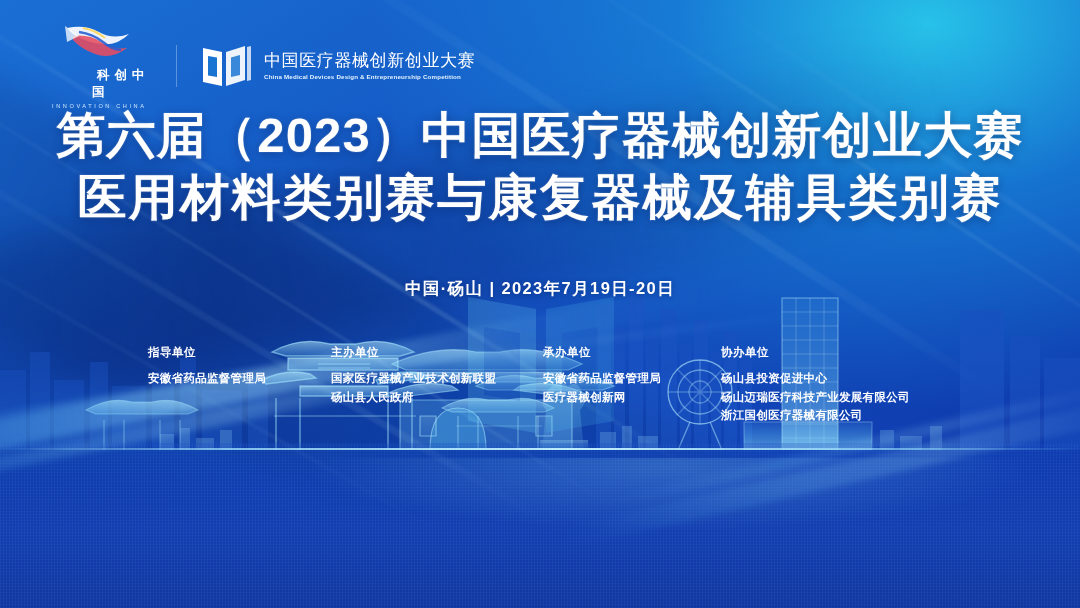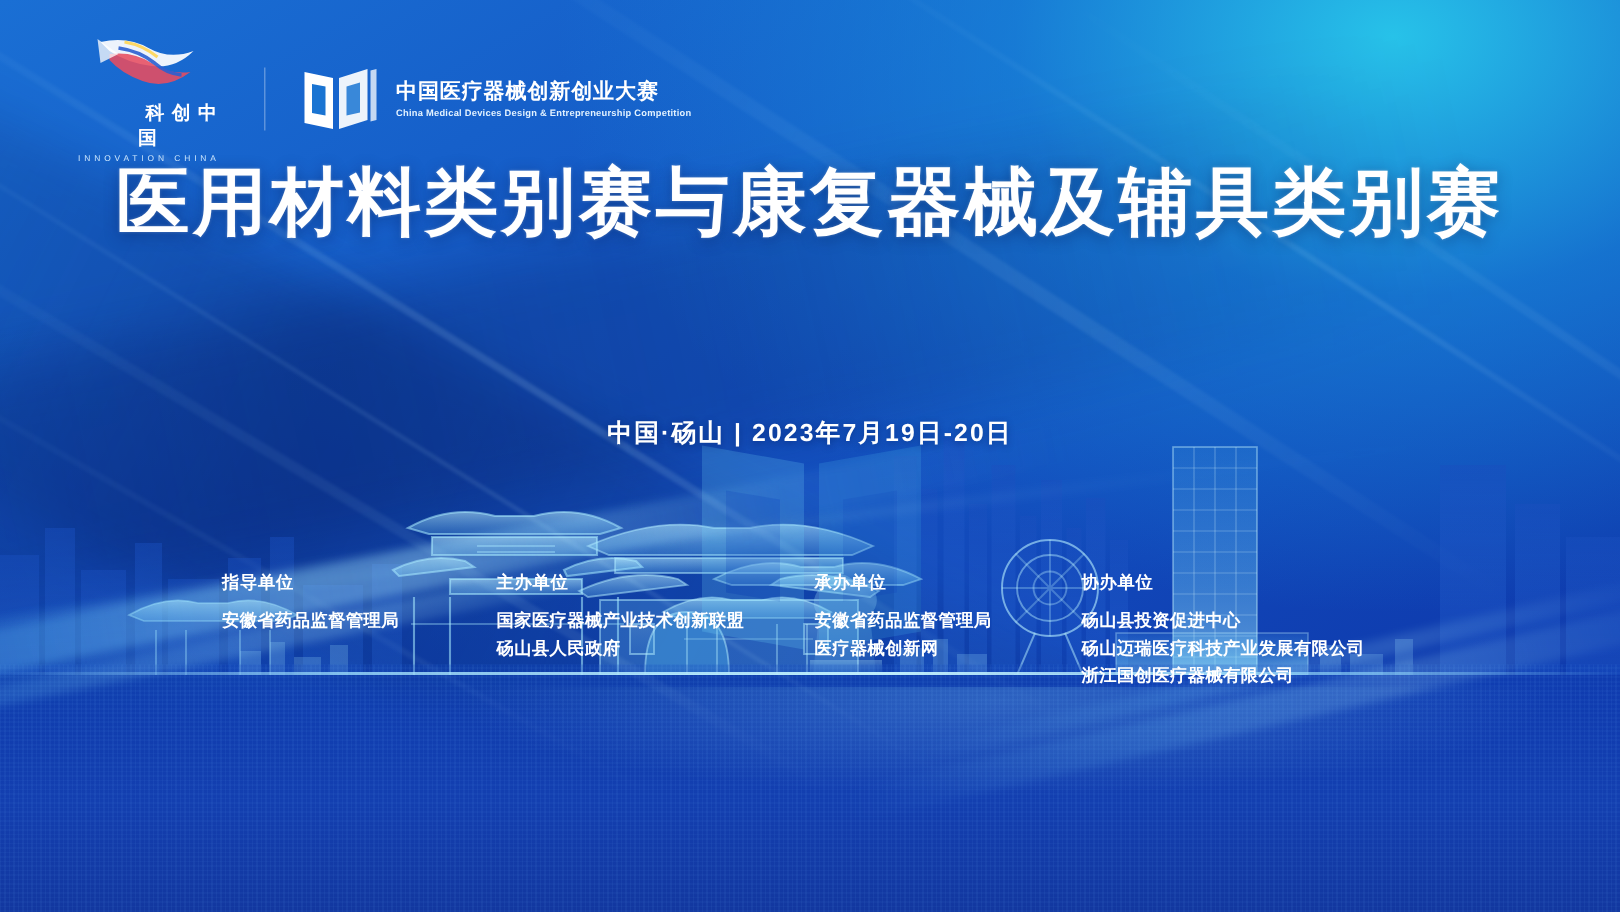--- a/index.html
+++ b/index.html
@@ -94,40 +94,40 @@
   .kc-logo { display:flex; flex-direction:column; align-items:center; width:108px; }
   .kc-bird { width:78px; height:42px; }
   .kc-cn { font-size:12.5px; letter-spacing:5px; color:#ffffff; font-weight:700; margin-top:3px; text-indent:5px;margin-left:48px; }
   .kc-en { font-size:5.6px; letter-spacing:2.6px; color:#cfe9ff; margin-top:2px; text-indent:2.6px; }
 
   .divider { width:1px; height:42px; background:rgba(255,255,255,0.30); }
 
   .cmd-logo { display:flex; align-items:center; gap:11px; }
   .cmd-mark { width:52px; height:46px; }
   .cmd-text { display:flex; flex-direction:column; justify-content:center; }
-  .cmd-cn { font-size:14px; font-weight:700; color:#ffffff; letter-spacing:.6px; line-height:1.15; }
+  .cmd-cn { font-size:17px; font-weight:400; color:#ffffff; letter-spacing:.6px; line-height:1.15; }
   .cmd-en { font-size:6.2px; color:#e2f2ff; letter-spacing:.18px; margin-top:3px; white-space:nowrap; font-weight:600; }
 
   
   .titles { position:absolute; top:104px; left:0; right:0; text-align:center; }
   .title-line {
     font-size:49px; font-weight:900; color:#ffffff; letter-spacing:1.2px;
     line-height:1.28; white-space:nowrap;
     text-shadow:0 2px 10px rgba(3,26,90,0.45), 0 0 2px rgba(255,255,255,0.35);
   }
   .title-line.l2 { letter-spacing:2.4px;font-family:Liberation Serif, serif; }
 
   .subtitle {
     position:absolute; top:278px; left:0; right:0; text-align:center;
     font-size:16.5px; font-weight:700; color:#ffffff; letter-spacing:1.4px;
     text-shadow:0 1px 5px rgba(3,26,90,0.45);
   }
 
   
-  .orgs { position:absolute; top:345px; left:148px; width:830px; display:flex;margin-top:36px; }
+  .orgs { position:absolute; top:345px; left:148px; width:830px; display:flex; }
   .org-col { display:flex; flex-direction:column; }
   .org-col.c1 { width:183px; }
   .org-col.c2 { width:212px; }
   .org-col.c3 { width:178px; }
   .org-col.c4 { width:auto; }
   .org-title { font-size:11.5px; font-weight:700; color:#ffffff; letter-spacing:.5px; margin-bottom:9px; }
   .org-item { font-size:11.5px; font-weight:700; color:#ffffff; letter-spacing:.3px; line-height:1.62; white-space:nowrap; }
 </style>
 </head>
 <body>
@@ -309,20 +309,21 @@
         <path d="M30 14.6 L39 12 L39 32 L30 34 Z" fill="#1a74d2" fill-opacity="0.85"></path>
       </svg>
       <div class="cmd-text">
         <div class="cmd-cn">中国医疗器械创新创业大赛</div>
         <div class="cmd-en">China Medical Devices Design &amp; Entrepreneurship Competition</div>
       </div>
     </div>
   </div>
 
   <div class="titles">
+    <div class="title-line l1">第六届（2023）中国医疗器械创新创业大赛</div>
     <div class="title-line l2">医用材料类别赛与康复器械及辅具类别赛</div>
   </div>
 
   <div class="subtitle">中国·砀山 | 2023年7月19日-20日</div>
 
   <div class="orgs">
 
     <div class="org-col c1">
       <div class="org-title">指导单位</div>
       <div class="org-item">安徽省药品监督管理局</div>

